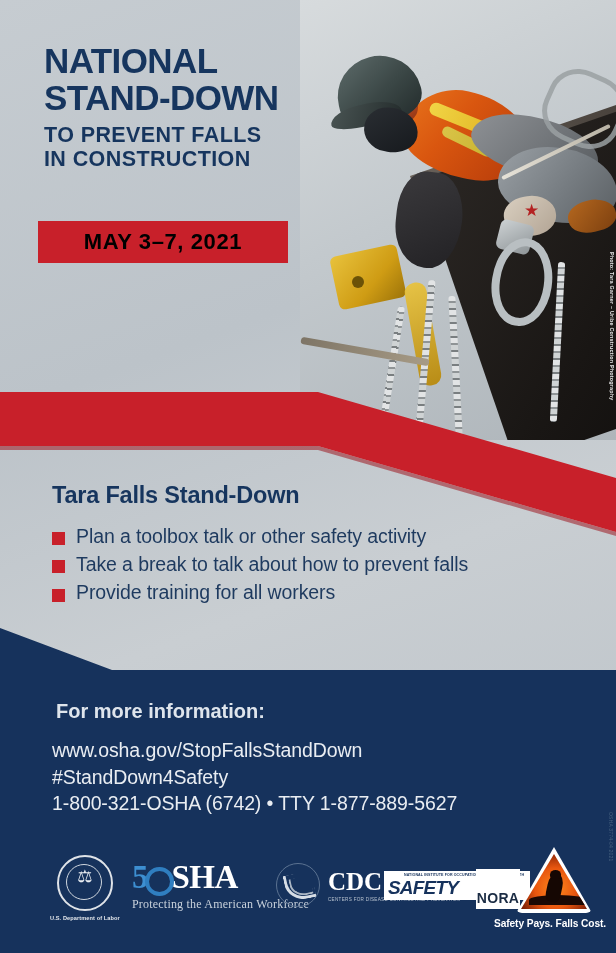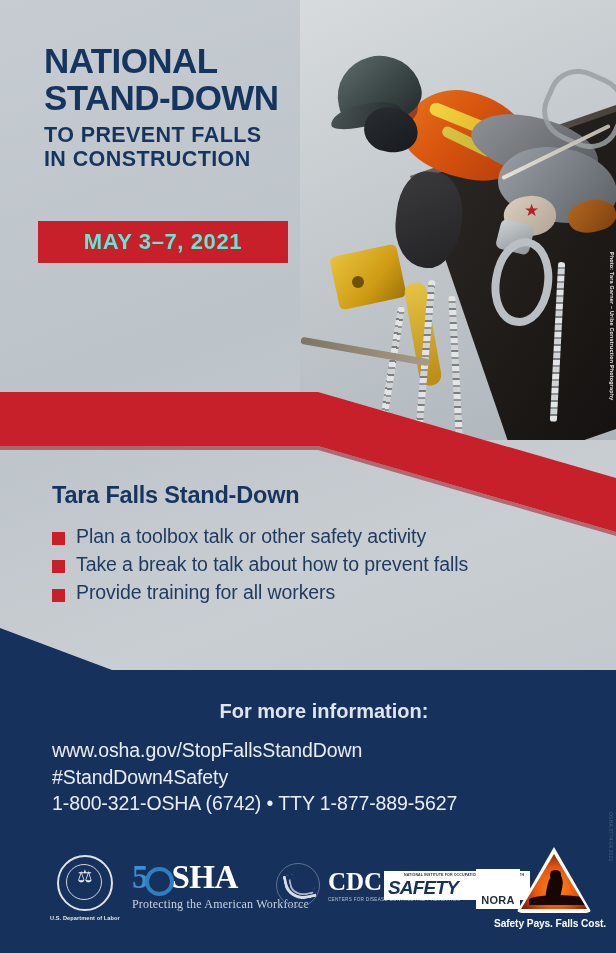--- a/index.html
+++ b/index.html
@@ -352,21 +352,21 @@
     left: 38px;
     top: 221px;
     width: 250px;
     height: 42px;
     background: #c8202a;
     display: flex;
     align-items: center;
     justify-content: center;
   }
   .date-text {
-    color: #5eead4;
+    color: #000000;
     font-size: 22px;
     font-weight: bold;
     letter-spacing: 0.6px;
   }
 
   
   .mid {
     position: absolute;
     left: 52px;
     top: 482px;
@@ -410,21 +410,20 @@
     left: 52px;
     top: 700px;
     width: 540px;
     color: #e6eaef;
   }
   .info-head {
     font-size: 20px;
     font-weight: bold;
     color: #dfe5ec;
     margin: 0 0 14px 4px;
-    text-align: center;
   }
   .info-line {
     font-size: 19.5px;
     color: #e9edf2;
     line-height: 1.36;
     letter-spacing: -0.1px;
   }
 
   
   .logos {
@@ -582,21 +581,21 @@
   .nora-box {
     background: #ffffff;
     width: 44px;
     height: 40px;
     position: relative;
   }
   .nora-text {
     position: absolute;
     left: 0; right: 0; bottom: 3px;
     text-align: center;
-    font-size: 11px;
+    font-size: 14px;
     font-weight: bold;
     color: #1b2c44;
     letter-spacing: .3px;
   }
   
   .safety { left: 450px; top: -8px; width: 120px; }
   .tri-wrap {
     position: relative;
     width: 76px;
     height: 66px;

